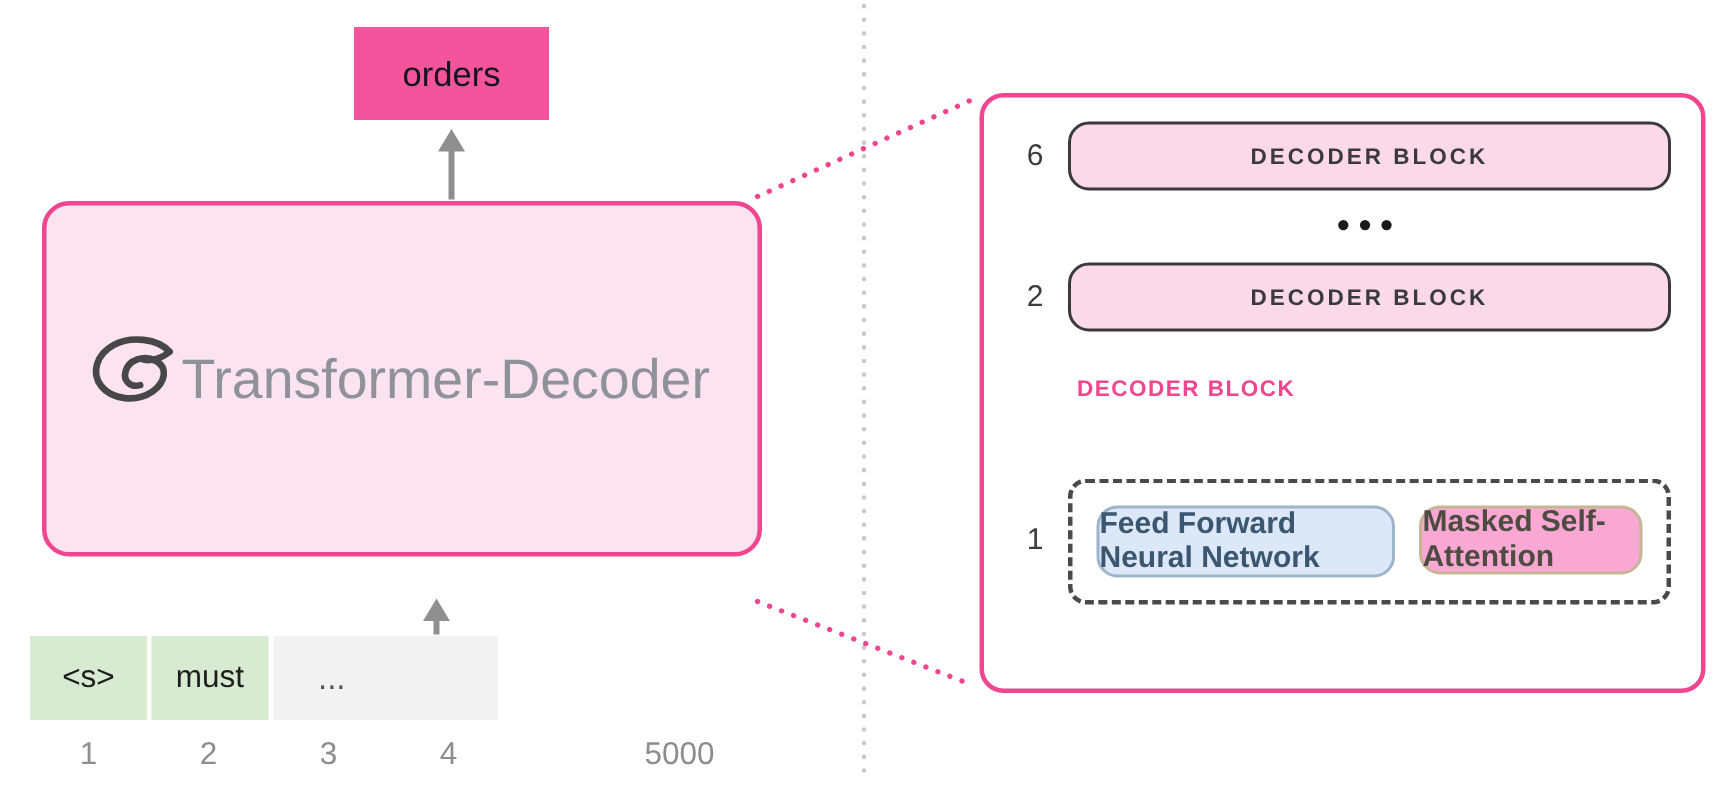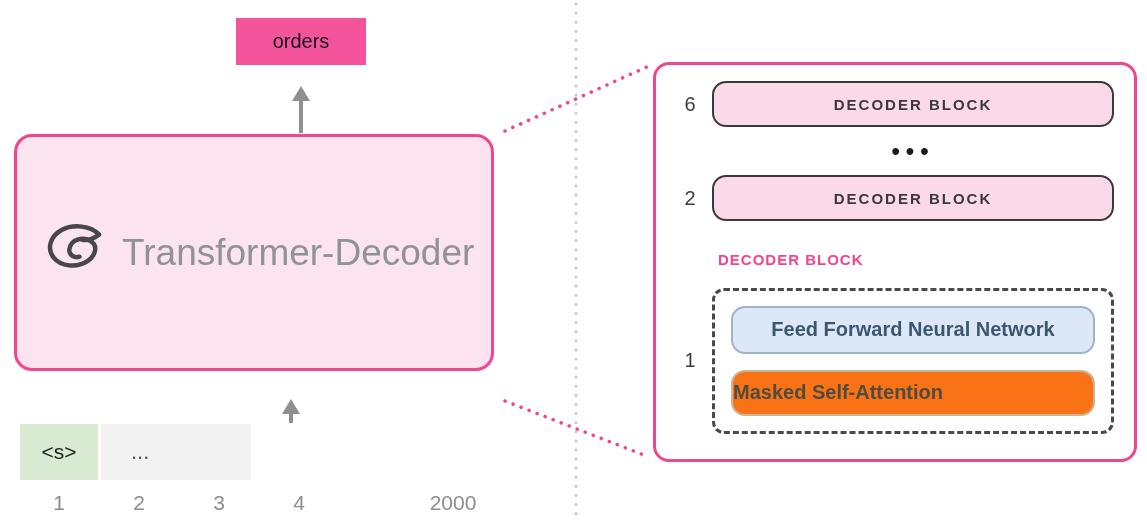--- a/index.html
+++ b/index.html
@@ -6,28 +6,28 @@
   html,body { background:#ffffff; }
   .canvas {
     position:relative; width:1147px; height:525px;
     background:#ffffff; overflow:hidden;
     font-family:"Liberation Sans", sans-serif;
   }
   .abs { position:absolute; }
 
   
   .output-box {
-    left:236px; top:18px; width:130px; height:47px;
+    left:236px; top:18px; width:130px; height:62px;
     background:#f4549c; display:flex; align-items:center; justify-content:center;
-    font-size:20px; color:#15151d;
+    font-size:23px; color:#15151d;
   }
   .model-box {
-    left:14px; top:134px; width:480px; height:237px;
+    left:28px; top:134px; width:480px; height:237px;
     background:#fbe3ef; border:3px solid #f0458f; border-radius:18px;
-    display:flex; align-items:center; padding-left:26px; gap:15px;
+    display:flex; align-items:center; padding-left:26px; 
   }
   .model-name { font-size:37px; color:#8f9297; white-space:nowrap; }
 
   .token-row { left:20px; top:424px; display:flex; gap:3px; }
   .token {
     width:78px; height:56px; background:#d9ead3;
     display:flex; align-items:center; justify-content:center;
     font-size:21px; color:#1d1d1d;
   }
   .token-ellipsis {
@@ -57,29 +57,29 @@
     display:flex; align-items:center; justify-content:center;
     font-size:24px; font-weight:bold; letter-spacing:6px; color:#1a1a1a;
   }
   .detail-heading {
     margin:30px 0 10px 50px; color:#f0458f; font-weight:bold;
     font-size:15px; letter-spacing:1px;
   }
   .dashed-row { flex:1; display:flex; align-items:center; }
   .dashed-box {
     flex:1; border:3px dashed #4a4a4a; border-radius:12px;
-    padding:15px 16px; display:flex; flex-direction:column; gap:16px;
+    padding:15px 16px; display:flex; flex-direction:row; gap:16px;
   }
   .ffnn-box {
     height:48px; background:#dce8f7; border:2px solid #9db4ca; border-radius:14px;
     display:flex; align-items:center; justify-content:center;
     font-weight:bold; font-size:20px; color:#3b5670;
   }
   .masked-box {
-    height:46px; background:#f97316; border:2px solid #c7b695; border-radius:14px;
+    height:46px; background:#f9a8d4; border:2px solid #c7b695; border-radius:14px;
     display:flex; align-items:center; justify-content:flex-start;
     font-weight:bold; font-size:20px; color:#4e4c41;
   }
 
   .overlay {
     position:absolute; left:0; top:0; width:1147px; height:525px;
     pointer-events:none; z-index:5;
   }
 </style>
 </head>
@@ -100,30 +100,33 @@
         </g>
       </svg>
     </span>
     <span class="model-name">Transformer-Decoder</span>
   </div>
 
   <div class="abs token-row">
     <div class="token">
         <span>&lt;s&gt;</span>
       </div>
+    <div class="token">
+        <span>must</span>
+      </div>
     <div class="token token-ellipsis">
         <span>...</span>
       </div>
   </div>
 
   <span class="pos-num" style="left:59px">1</span>
   <span class="pos-num" style="left:139px">2</span>
   <span class="pos-num" style="left:219px">3</span>
   <span class="pos-num" style="left:299px">4</span>
-  <span class="pos-num" style="left:453px">2000</span>
+  <span class="pos-num" style="left:453px">5000</span>
 
   <div class="abs right-box">
 
     <div class="layer-row">
       <div class="layer-num">6</div>
       <div class="decoder-block">
         <span>DECODER BLOCK</span>
       </div>
     </div>
 

